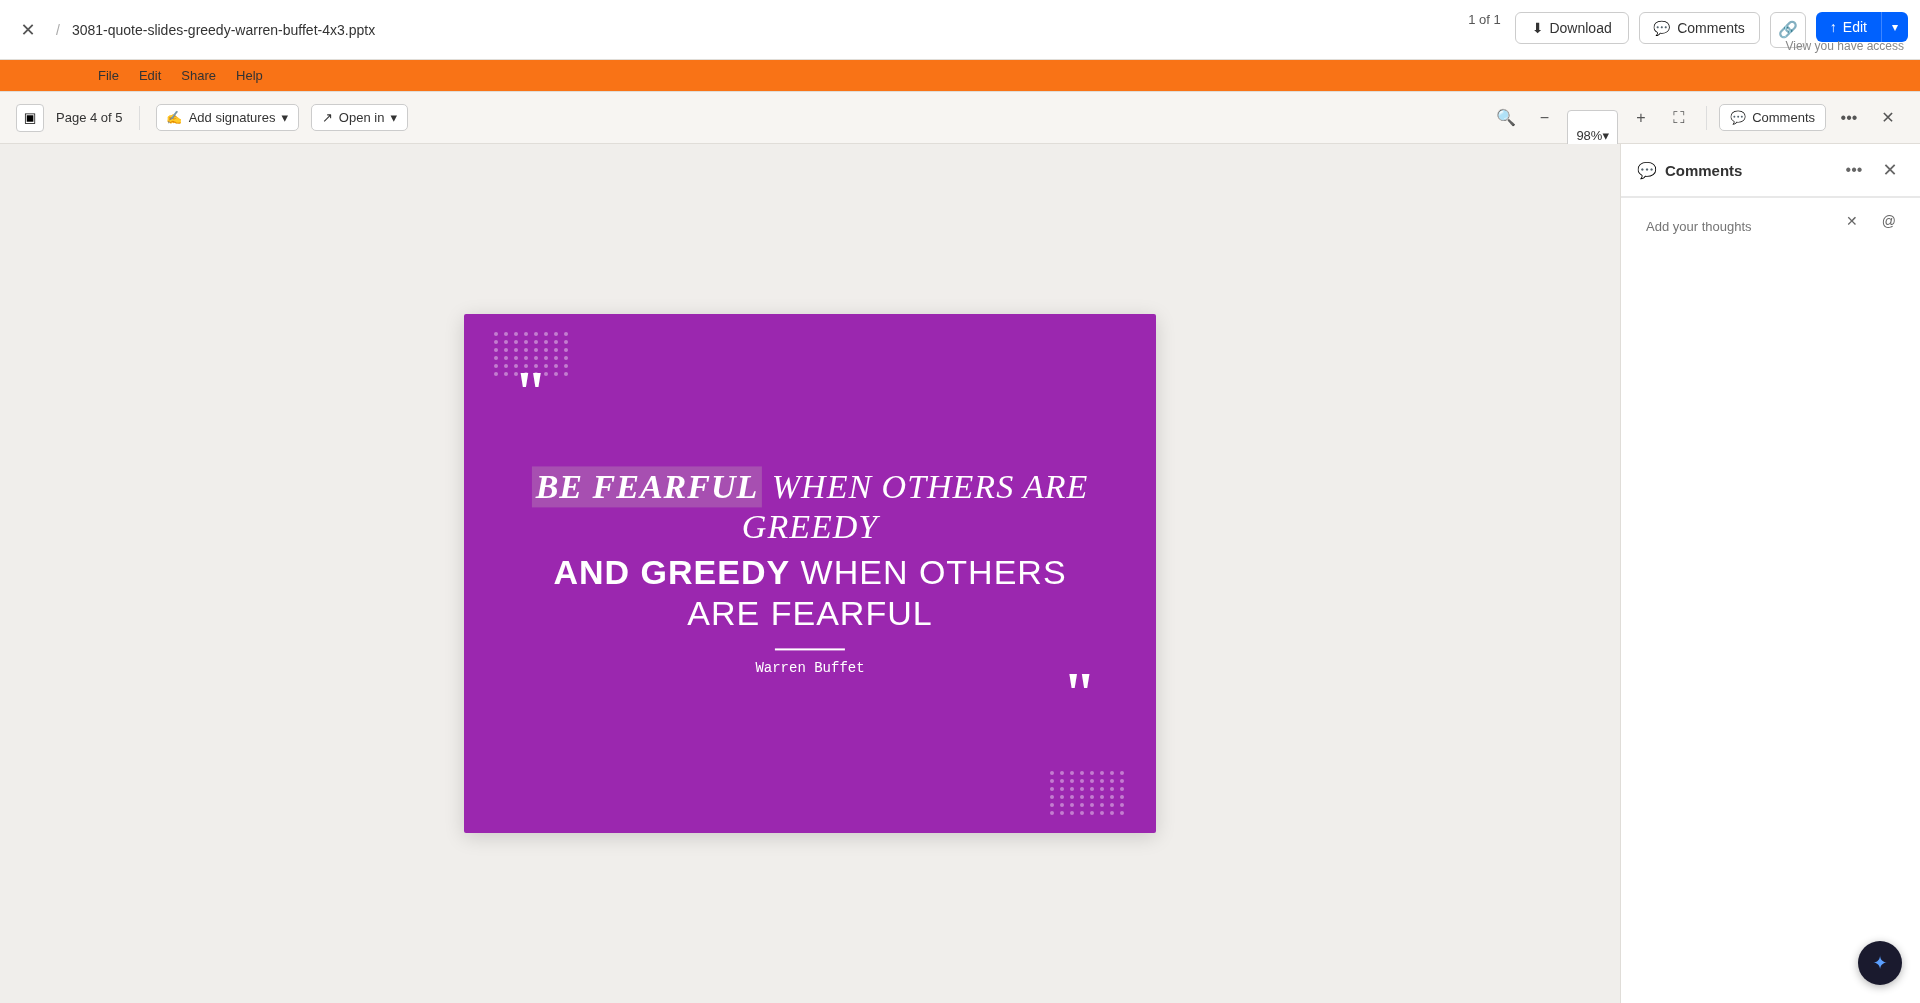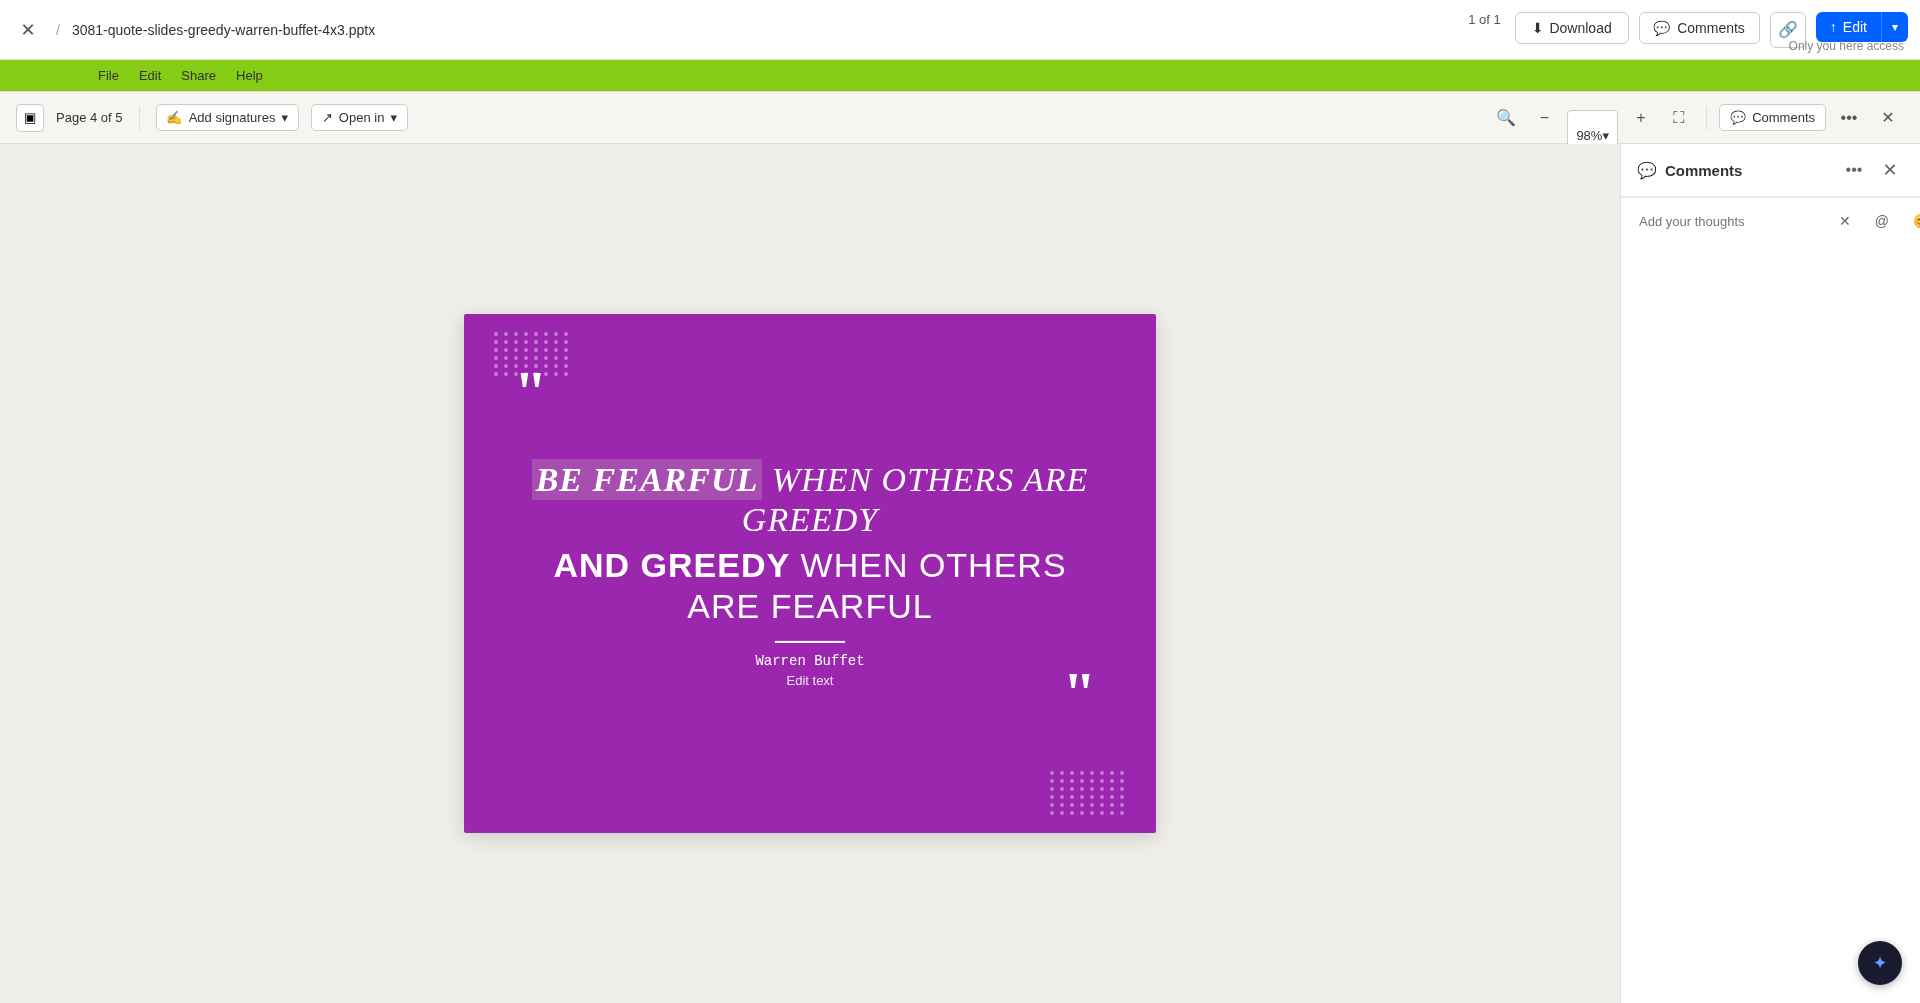--- a/index.html
+++ b/index.html
@@ -43,21 +43,21 @@
       border: none; border-radius: 6px 0 0 6px; cursor: pointer; font-size: 14px; font-weight: 500;
     }
     .btn-share-caret {
       padding: 7px 10px; background: #0061fe; color: #fff;
       border: none; border-left: 1px solid #3d85ff; border-radius: 0 6px 6px 0;
       cursor: pointer; font-size: 12px;
     }
     .access-text { font-size: 12px; color: #888; position: absolute; right: 16px; bottom: 6px; }
     .menu-bar {
       display: flex; align-items: center; height: 32px;
-      background: #84cc16; border-bottom: 1px solid #e0ddd8;
+      background: #f97316; border-bottom: 1px solid #e0ddd8;
       padding: 0 88px; gap: 0;
     }
     .menu-item {
       padding: 0 10px; font-size: 13px; color: #333; cursor: pointer;
       height: 32px; display: flex; align-items: center; border-radius: 4px;
     }
 
     
     .toolbar {
       display: flex; align-items: center; height: 52px;
@@ -167,22 +167,22 @@
       font-size: 16px; color: #666;
     }
     .comments-close-btn {
       width: 28px; height: 28px; border: none; background: none;
       cursor: pointer; border-radius: 4px; display: flex; align-items: center; justify-content: center;
       font-size: 18px; color: #666;
     }
     .comments-body { flex: 1; display: flex; align-items: flex-start; justify-content: center; padding: 20px; }
     .comments-placeholder { font-size: 13px; color: #888; text-align: center; }
     .comments-footer {
-      padding: 10px 18px; border-top: 1px solid #e8e8e8;
-      display: flex; align-items: center; gap: 24px;
+      padding: 10px 25px; border-top: 1px solid #e8e8e8;
+      display: flex; align-items: flex-end; gap: 24px;
     }
     .add-thoughts-input {
       flex: 1; border: none; background: none; font-size: 13px;
       color: #999; outline: none; cursor: text;
     }
     .footer-btn {
       width: 26px; height: 26px; border: none; background: none;
       cursor: pointer; display: flex; align-items: center; justify-content: center;
       font-size: 14px; color: #666; border-radius: 4px;
     }
@@ -227,21 +227,21 @@
     <div style="display:flex;">
       <button class="btn-share">
         <span>↑</span>
         <span>Edit</span>
       </button>
       <button class="btn-share-caret">
         <span>▾</span>
       </button>
     </div>
   </div>
-  <span class="access-text">Only you here access</span>
+  <span class="access-text">View you have access</span>
 </div>
 
 <div class="menu-bar">
   <span class="menu-item">File</span>
   <span class="menu-item">Edit</span>
   <span class="menu-item">Share</span>
   <span class="menu-item">Help</span>
 </div>
 
 <div class="toolbar">
@@ -352,21 +352,20 @@
 
       <div class="slide-content">
         <div class="quote-line1">
           <span class="bold-part"><span class="quote-highlight">BE <em>FEARFUL</em></span></span><span class="normal-part"> WHEN OTHERS ARE GREEDY</span>
         </div>
         <div class="quote-line2">
           <span class="bold-part">AND GREEDY</span><span class="normal-part"> WHEN OTHERS ARE FEARFUL</span>
         </div>
         <div class="divider-line"></div>
         <div class="author">Warren Buffet</div>
-        <div class="edit-text">Edit text</div>
       </div>
 
       <div class="close-quote">"</div>
 
       <div class="slide-dots-br">
         <div class="dot"></div>
           <div class="dot"></div>
           <div class="dot"></div>
           <div class="dot"></div>
           <div class="dot"></div>

